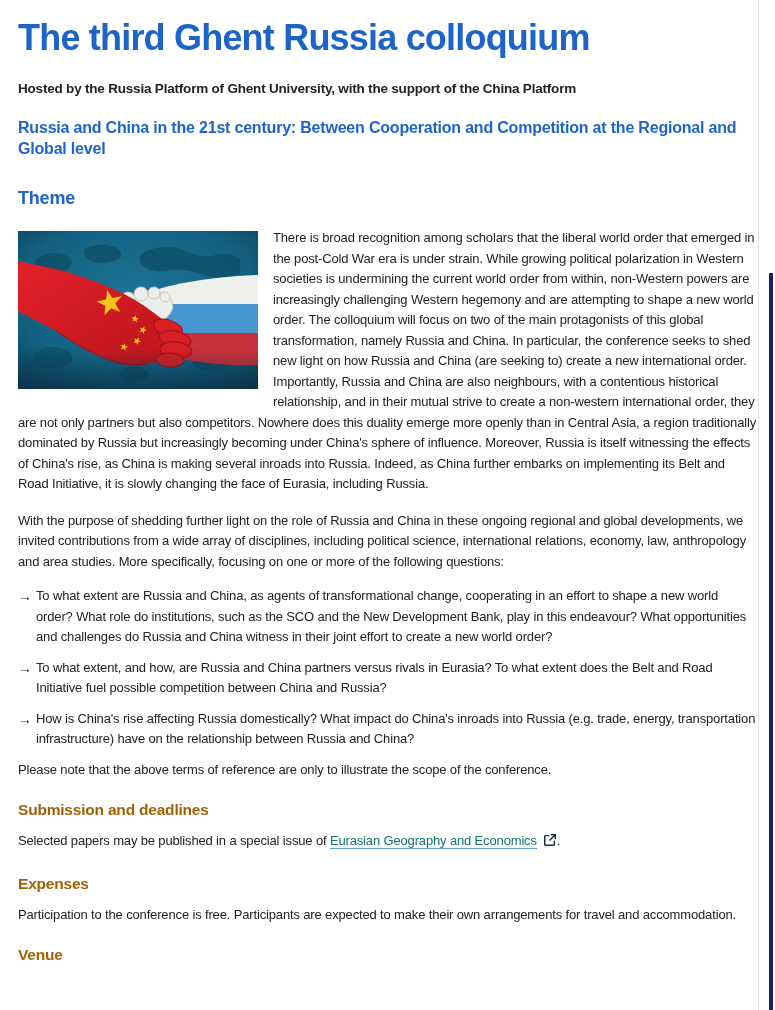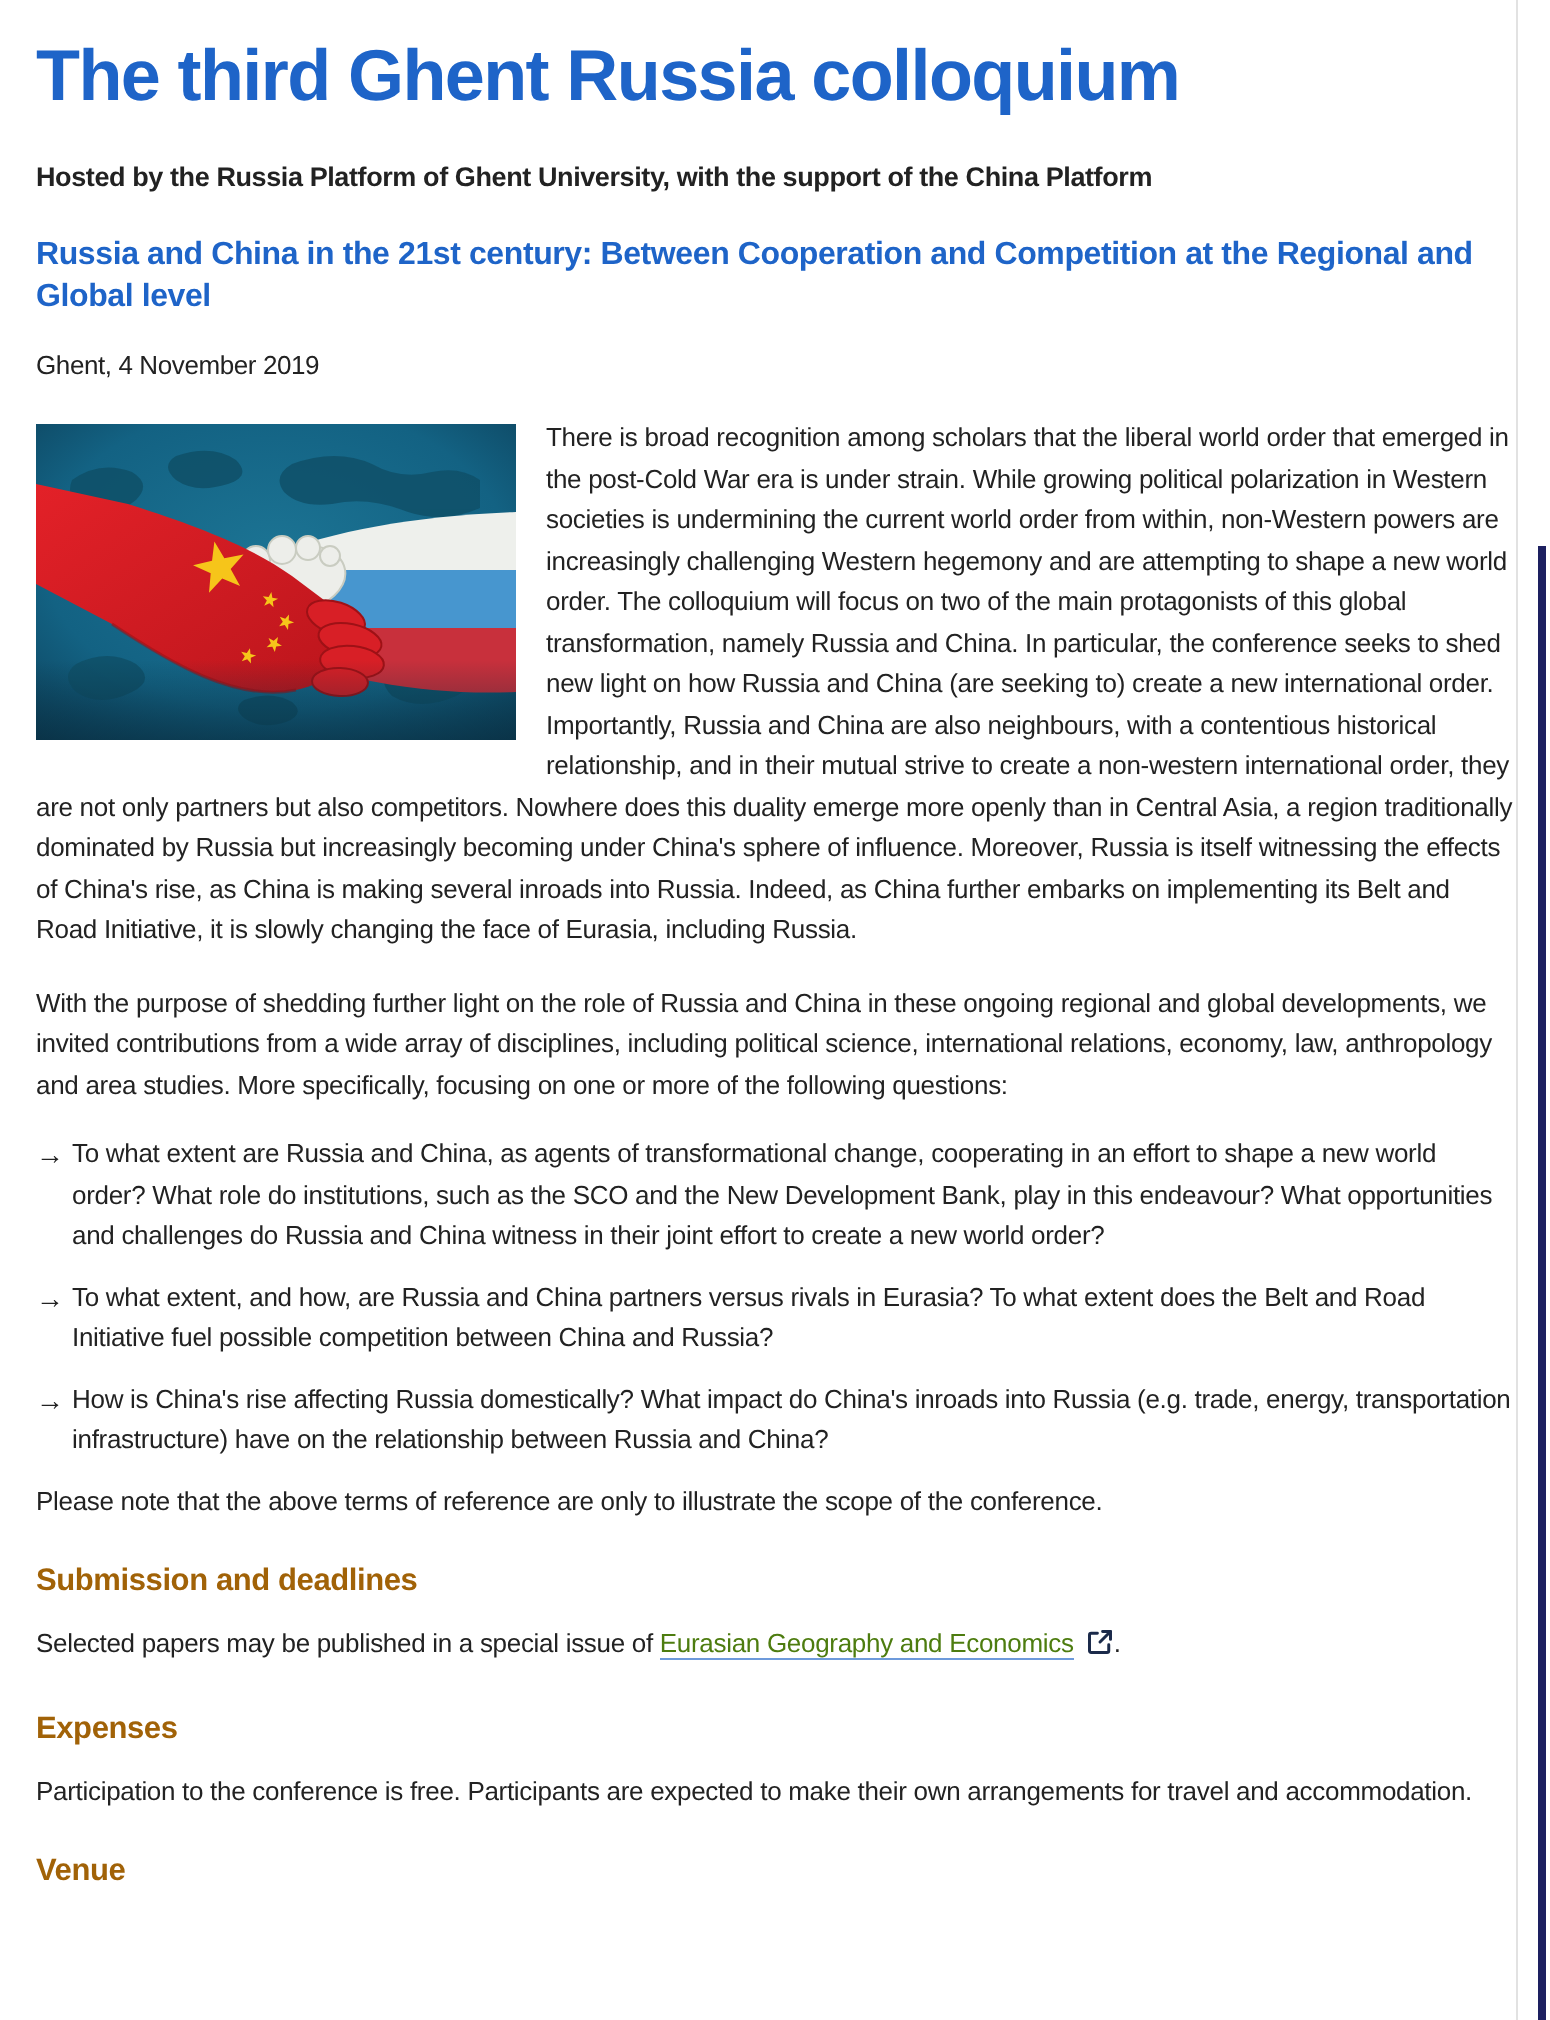--- a/index.html
+++ b/index.html
@@ -87,21 +87,21 @@
   .note { margin-top: 0; }
   h3.section-dark {
     margin-top: 21px;
     font-size: 15.5px;
     font-weight: bold;
     letter-spacing: -0.2px;
     color: #a16207;
   }
   h3.section-dark + p.body-text { margin-top: 12px; }
   a.inline-link {
-    color: #4d7c0f;
+    color: #0f766e;
     text-decoration: none;
     border-bottom: 1px solid rgba(30,100,200,0.65);
     cursor: pointer;
   }
   .ext-icon {
     display: inline-block;
     vertical-align: -2px;
     margin-left: 6px;
   }
   
@@ -126,22 +126,22 @@
 <div class="page">
 
   <div class="content">
 
     <h1 class="title">The third Ghent Russia colloquium</h1>
 
     <div class="subtitle">Hosted by the Russia Platform of Ghent University, with the support of the China Platform</div>
 
     <div class="event-heading">Russia and China in the 21st century: Between Cooperation and Competition at the Regional and Global level</div>
 
-    <div class="date-line">Ghent, 4 November 2019</div>
-
+
+    <h2 class="section-blue">Theme</h2>
 
     <div class="theme-body">
 
       <svg class="theme-image" viewBox="0 0 240 158" aria-hidden="false">
         <defs>
           <radialGradient id="bgGrad" cx="50%" cy="42%" r="78%">
             <stop offset="0%" stop-color="#1c7494"></stop>
             <stop offset="62%" stop-color="#136283"></stop>
             <stop offset="100%" stop-color="#0c3e57"></stop>
           </radialGradient>

